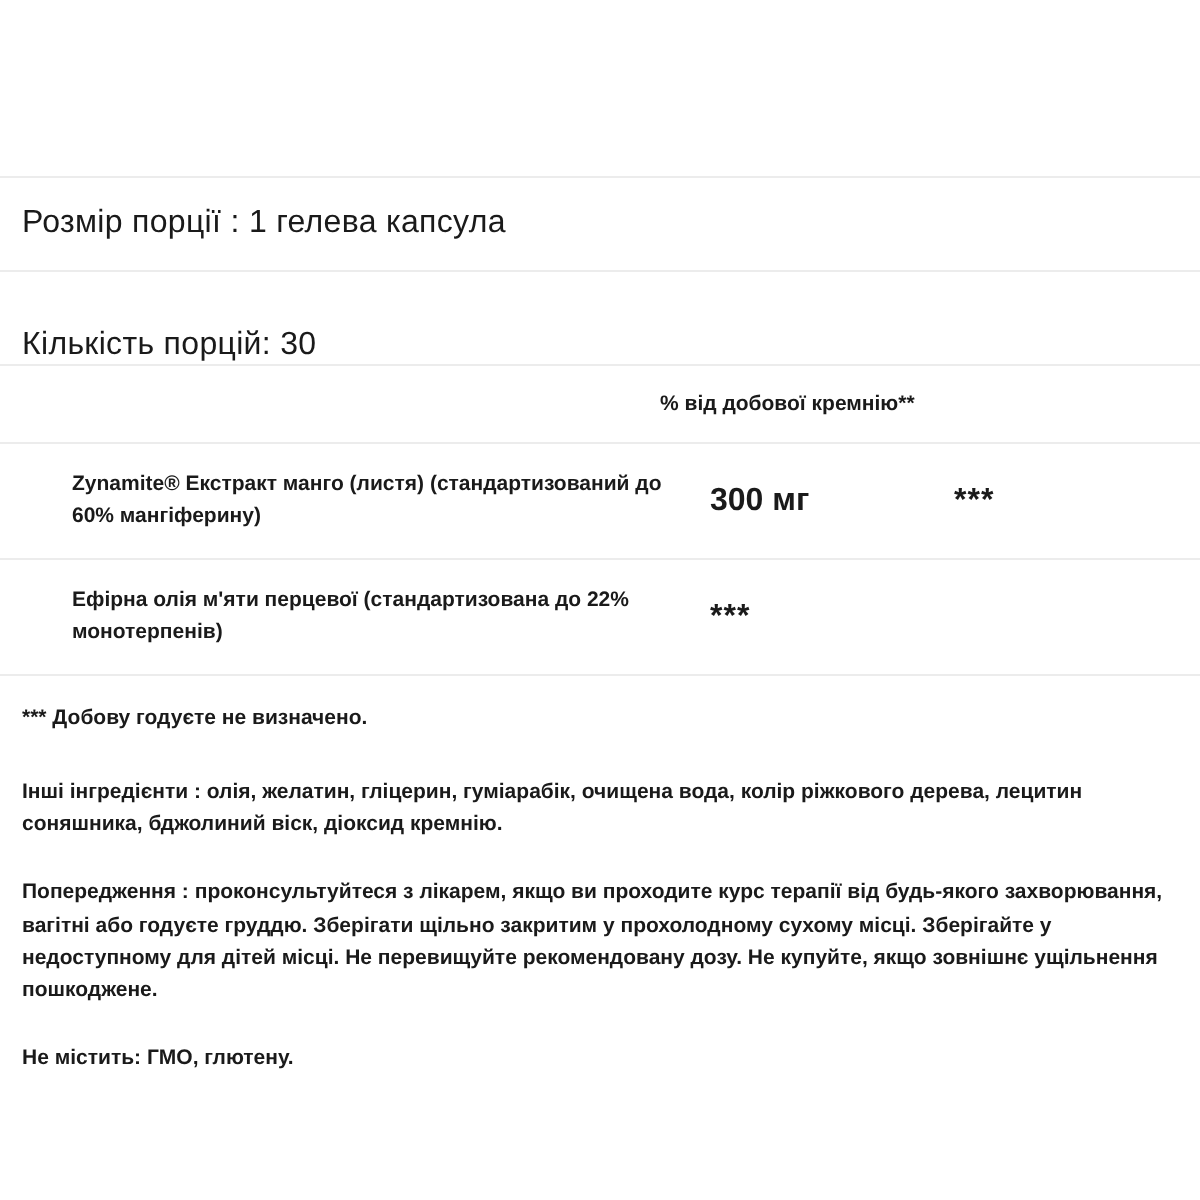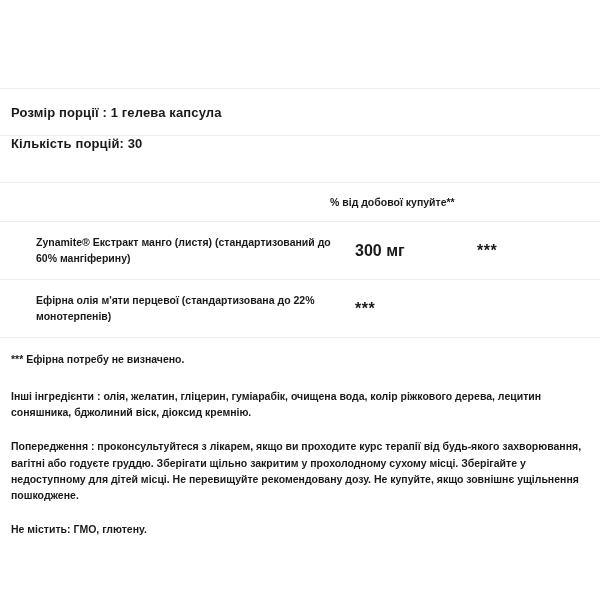--- a/index.html
+++ b/index.html
@@ -39,27 +39,27 @@
     padding: 0 11px;
   }
 
   
   .row-serving {
     height: 46px;
     align-items: center;
   }
   .row-count {
     height: 46px;
-    align-items: flex-start;
+    align-items: flex-end;
   }
 
   .row-serving .cell-main,
   .row-count .cell-main {
-    font-size: 13px;
-    font-weight: 700;
+    font-size: 16px;
+    font-weight: 400;
     letter-spacing: 0.01em;
     color: #1a1a1a;
   }
 
   
   .row-head {
     height: 38px;
     align-items: center;
   }
   .col-name {
@@ -146,41 +146,41 @@
   <div class="rule"></div>
 
   <div class="row row-count">
     <div class="cell-main">Кількість порцій: 30</div>
   </div>
 
   <div class="rule"></div>
 
   <div class="row row-head">
     <div class="col-name"></div>
-    <div class="col-dv">% від добової купуйте**</div>
+    <div class="col-dv">% від добової кремнію**</div>
   </div>
 
   <div class="rule"></div>
 
   <div class="row row-ingredient">
     <div class="col-name">Zynamite® Екстракт манго (листя) (стандартизований до 60% мангіферину)</div>
     <div class="col-amount">300 мг</div>
     <div class="col-dv stars">***</div>
   </div>
 
   <div class="rule"></div>
 
   <div class="row row-ingredient">
     <div class="col-name">Ефірна олія м'яти перцевої (стандартизована до 22% монотерпенів)</div>
     <div class="col-dv stars">***</div>
   </div>
 
   <div class="rule"></div>
 
-  <div class="footnote">*** Ефірна потребу не визначено.</div>
+  <div class="footnote">*** Добову годуєте не визначено.</div>
 
   <div class="para">Інші інгредієнти : олія, желатин, гліцерин, гуміарабік, очищена вода, колір ріжкового дерева, лецитин соняшника, бджолиний віск, діоксид кремнію.</div>
 
   <div class="para tight">Попередження : проконсультуйтеся з лікарем, якщо ви проходите курс терапії від будь-якого захворювання, вагітні або годуєте груддю. Зберігати щільно закритим у прохолодному сухому місці.  Зберігайте у недоступному для дітей місці. Не перевищуйте рекомендовану дозу. Не купуйте, якщо зовнішнє ущільнення пошкоджене.</div>
 
   <div class="para tight">Не містить: ГМО, глютену.</div>
 
 </div>
 
 </body></html>

